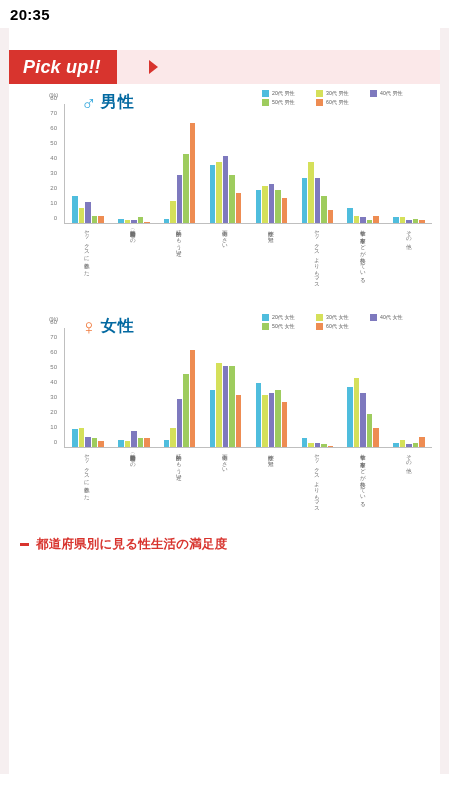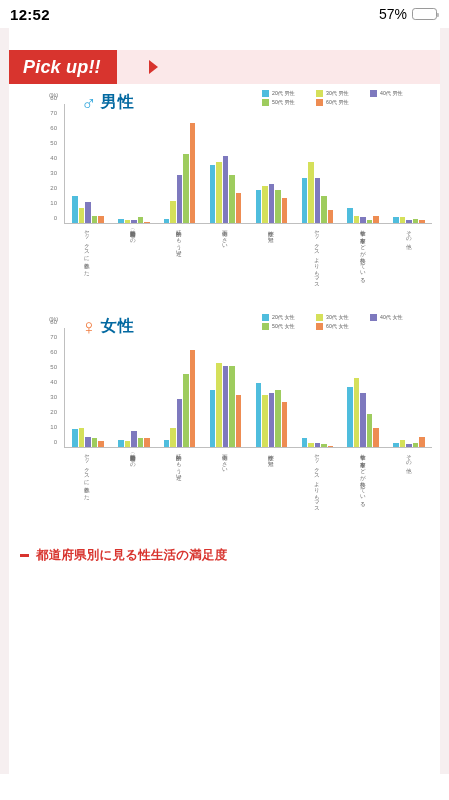--- a/index.html
+++ b/index.html
@@ -114,36 +114,29 @@
   .legend { position:absolute; right:10px; top:4px; width:168px;
             display:flex; flex-wrap:wrap; gap:2px 6px; }
   .lg-item { display:flex; align-items:center; gap:3px; width:48px; }
   .lg-sw { width:7px; height:7px; flex:0 0 auto; }
   .lg-tx { font-size:5.2px; color:#5d5d5d; white-space:nowrap; }
 
   
   .prose { margin: 18px 14px 0 14px; }
   .prose p { font-size:14.2px; line-height:1.95; color:#4a4a4a; letter-spacing:.2px; }
   .prose a { color:#4a79c8; text-decoration:underline; }
-  .sec-head.second { margin-top:27px; margin-bottom:2px; }
+  .sec-head.second { margin-top:16px; margin-bottom:2px; }
 </style>
 </head>
 <body>
 
 <div class="screen">
 
   <div class="statusbar">
-    <div class="sb-center">12:52</div>
-    <div class="sb-right">
-      <span class="batt-pct">57%</span>
-      <span class="batt">
-        <span class="batt-fill"></span>
-        <span class="bolt">⚡</span>
-      </span>
-    </div>
+    <div class="sb-center">20:35</div>
   </div>
 
 
   <div class="page">
     <div class="edge-l"></div>
     <div class="edge-r"></div>
 
     <div class="content">
 
       <div class="pickup-wrap">

